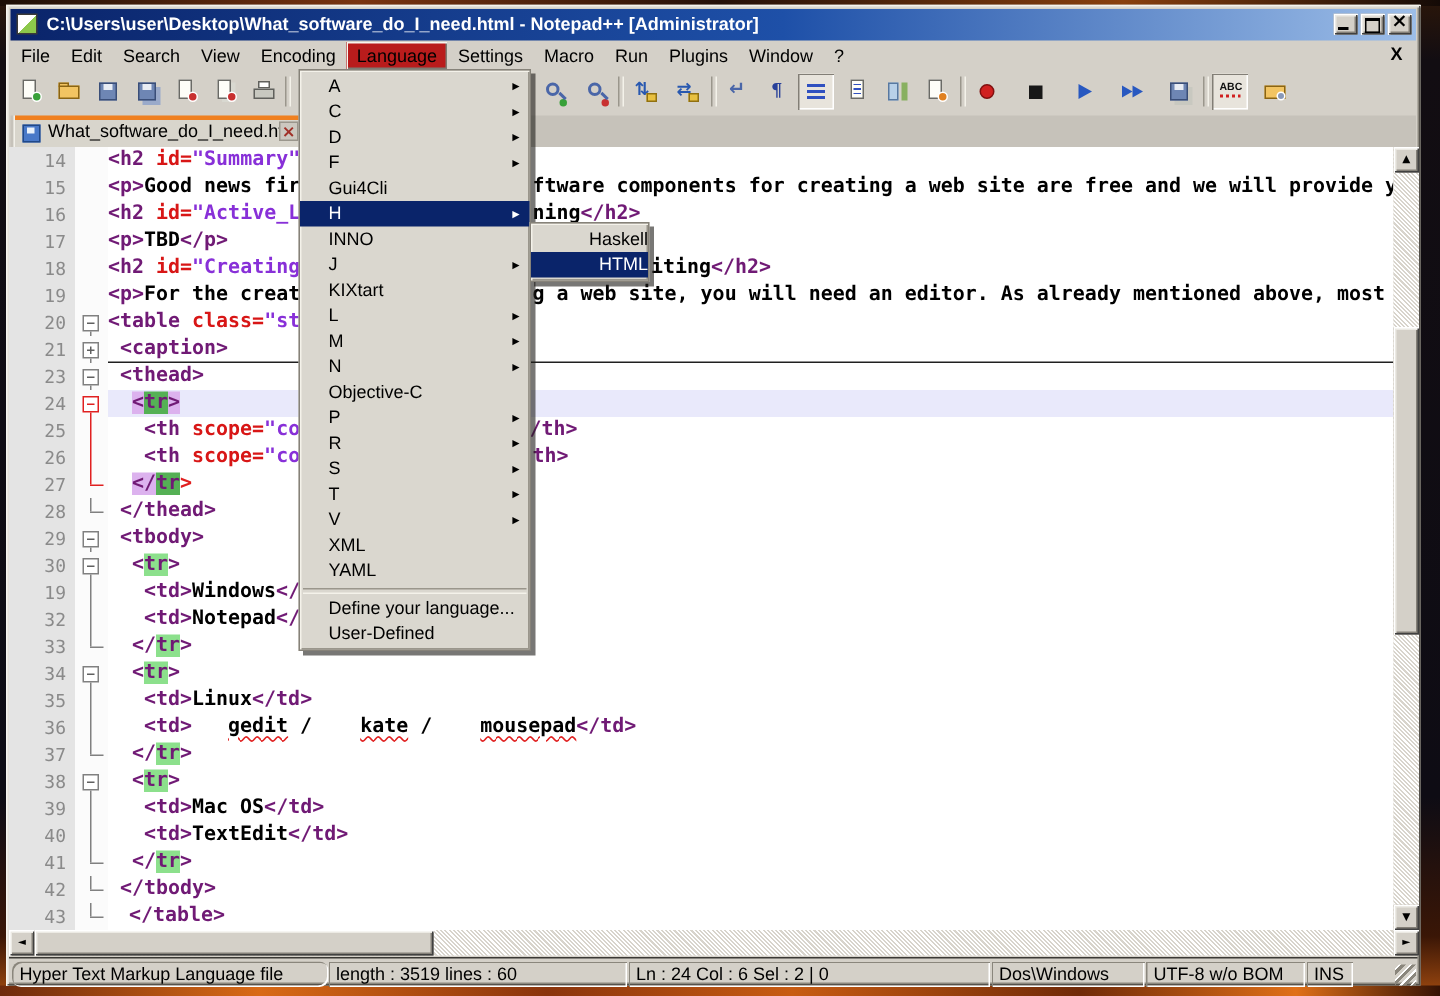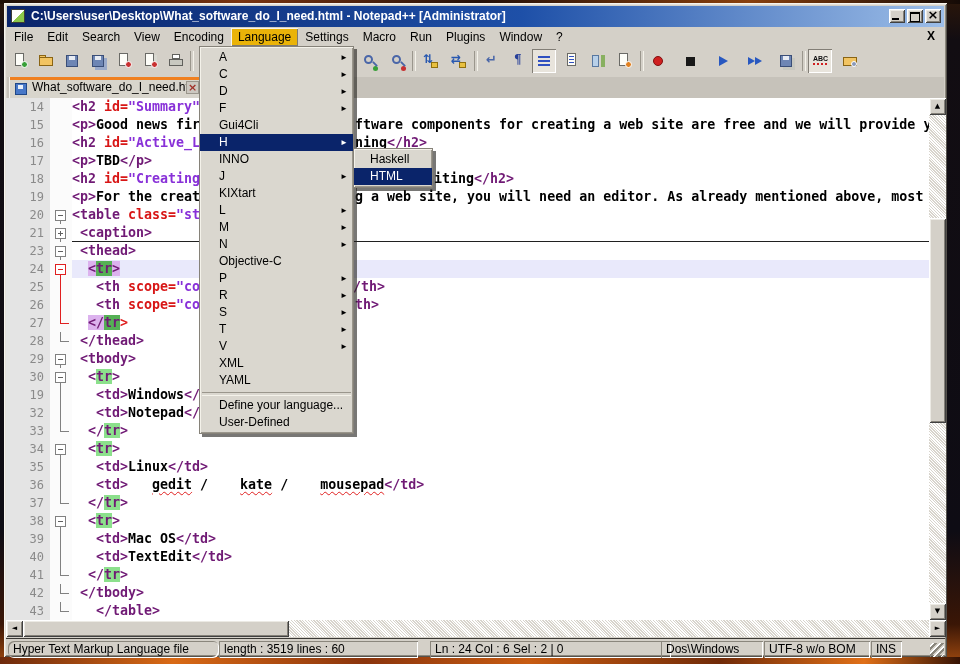--- a/index.html
+++ b/index.html
@@ -23,21 +23,21 @@
   .title-text{position:absolute;left:24px;top:0;white-space:nowrap;}
   .wbtns{position:absolute;right:3px;top:3px;display:flex;gap:2px;}
   .wbtn{width:16px;height:14px;background:#D4D0C8;position:relative;
     box-shadow:inset 1px 1px 0 #FFF,inset -1px -1px 0 #404040,inset 2px 2px 0 #ECEAE4,inset -2px -2px 0 #848078;}
   .wbtn.min::before{content:"";position:absolute;left:3px;bottom:3px;width:7px;height:2px;background:#000;}
   .wbtn.max::before{content:"";position:absolute;left:3px;top:3px;width:8px;height:7px;border:1px solid #000;border-top-width:2px;}
   .wbtn.cls::before{content:"×";position:absolute;left:0;right:0;top:-1px;text-align:center;font:bold 13px/14px "DejaVu Sans",sans-serif;color:#000;}
 
   .menubar{position:absolute;left:3px;top:25px;right:3px;height:19px;font-size:12px;}
   .mitem{display:inline-block;padding:0 7px;line-height:18px;color:#000;}
-  .mitem.active{background:#eab308;box-shadow:inset 1px 1px 0 #F7F5EF,inset -1px -1px 0 #7E7A72;}
+  .mitem.active{background:#b91c1c;box-shadow:inset 1px 1px 0 #F7F5EF,inset -1px -1px 0 #7E7A72;}
   .mb-close{position:absolute;right:9px;top:1px;font:bold 12px "Liberation Sans",sans-serif;color:#000;}
 
   .toolbar{position:absolute;left:3px;top:44px;right:3px;height:30px;}
   .tbbtn{position:absolute;top:2px;width:24px;height:24px;}
   .tbbtn.pressed{background:#E8E4DC;box-shadow:inset 1px 1px 0 #827E76,inset -1px -1px 0 #FFF;}
   .tbsep{position:absolute;top:4px;width:2px;height:20px;border-left:1px solid #9A968C;border-right:1px solid #F4F2EA;}
   .ic{position:absolute;left:4px;top:4px;width:16px;height:16px;}
   .ic::before,.ic::after{content:"";position:absolute;box-sizing:border-box;}
   .ic-new-file::before,.ic-close::before,.ic-close-all::before,.ic-function-list::before,.ic-monitor-doc::before{left:3px;top:0;width:9px;height:13px;background:#FDFDF8;border:1px solid #6A6A66;}
   .ic-new-file::after{left:9px;top:8px;width:7px;height:7px;border-radius:50%;background:#38A038;border:1px solid #fff;}
@@ -140,21 +140,21 @@
   .grip{position:absolute;right:1px;bottom:1px;width:14px;height:14px;
     background:repeating-linear-gradient(135deg,transparent 0 2px,#fff 2px 3px,#8A867C 3px 5px);}
 
   
   .menu{position:absolute;background:#DAD7CF;border:1px solid #868279;
     box-shadow:inset 1px 1px 0 #F4F2EA,inset -1px -1px 0 #9A968C,3px 3px 0 rgba(30,28,25,0.6);
     font-size:12px;z-index:100;padding:2px 0;}
   .langmenu{left:199px;top:46px;width:153px;}
   .submenu{left:353px;top:148px;width:78px;}
   .mi{position:relative;height:17px;line-height:17px;color:#000;padding-left:19px;}
-  .submenu .mi{padding-left:16px;}
+  .submenu .mi{padding-left:16px;text-align:right;}
   .mi.hl{background:#0A246A;color:#fff;}
   .miarr{position:absolute;right:5px;top:0;font-size:8px;line-height:17px;}
   .msep{height:8px;margin:0 2px;position:relative;}
   .msep::before{content:"";position:absolute;left:0;right:0;top:3px;height:2px;border-top:1px solid #9A968C;border-bottom:1px solid #F4F2EA;}
 </style>
 </head>
 <body>
 
 <div class="desk-top"></div>
 <div class="desk-bottom"></div>
@@ -473,41 +473,41 @@
           <span class="fendh"></span>
         </div>
         <span class="code" style="left: 74px;"><span class="s-tag">&lt;/tbody&gt;</span></span>
       </div>
       <div class="row" style="top: 504px;">
         <span class="ln">43</span>
         <div class="fold">
           <span class="fendv"></span>
           <span class="fendh"></span>
         </div>
-        <span class="code" style="left: 90px;"><span class="s-tag">&lt;/table&gt;</span></span>
+        <span class="code" style="left: 80px;"><span class="s-tag">&lt;/table&gt;</span></span>
       </div>
     </div>
 
   <div class="vscroll sb-track">
     <div class="sb-btn v-up">▲</div>
     <div class="sb-thumb v-thumb"></div>
     <div class="sb-btn v-down">▼</div>
   </div>
 
   <div class="hscroll sb-track">
     <div class="sb-btn h-left">◄</div>
     <div class="sb-thumb h-thumb"></div>
     <div class="sb-btn h-right">►</div>
   </div>
 
   <div class="statustop"></div>
   <div class="statusbar">
     <span class="sseg" style="left:2px;width:211px;border-radius:6px;">Hyper Text Markup Language file</span>
     <span class="sseg" style="left:213px;width:199px;">length : 3519    lines : 60</span>
-    <span class="sseg" style="left:424px;width:241px;">Ln : 24    Col : 6    Sel : 2 | 0</span>
+    <span class="sseg" style="left:413px;width:241px;">Ln : 24    Col : 6    Sel : 2 | 0</span>
     <span class="sseg" style="left:655px;width:102px;">Dos\Windows</span>
     <span class="sseg" style="left:758px;width:106px;">UTF-8 w/o BOM</span>
     <span class="sseg" style="left:865px;width:31px;">INS</span>
     <span class="grip"></span>
   </div>
 </div>
 
 <div class="menu langmenu">
     <div class="mi"><span class="milab">A</span><span class="miarr">►</span></div>
     <div class="mi"><span class="milab">C</span><span class="miarr">►</span></div>

